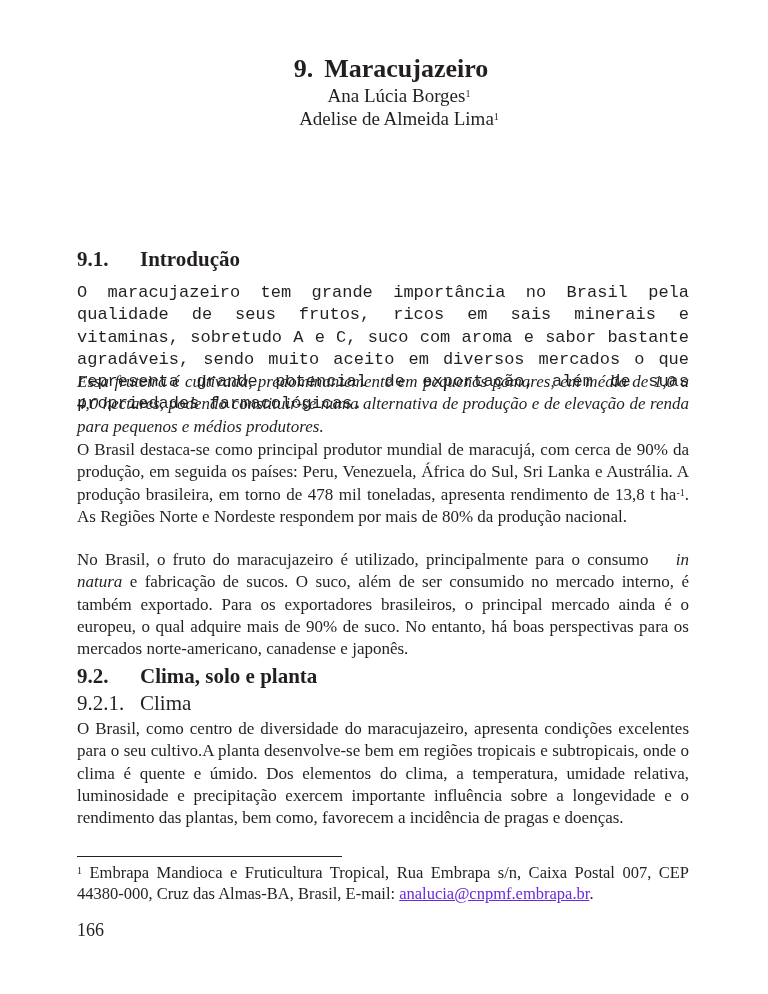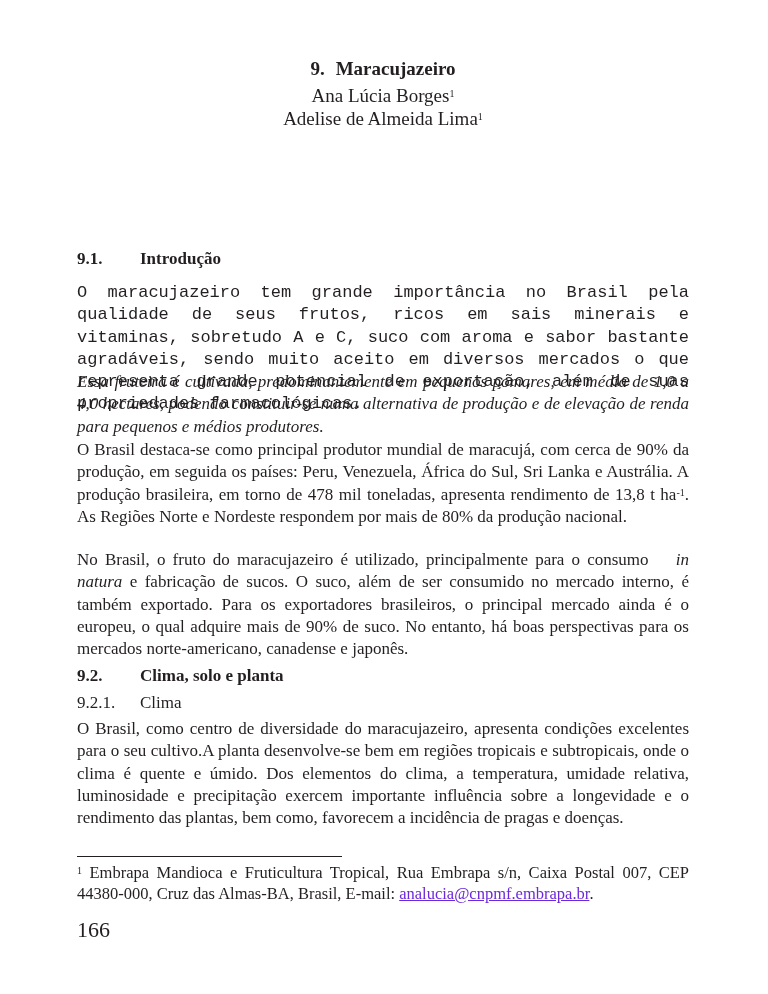--- a/index.html
+++ b/index.html
@@ -16,52 +16,52 @@
       color: #231f20;
     }
     .page {
       position: absolute;
       left: 77px;
       top: 0;
       width: 612px;
     }
     .chapter-title {
       position: absolute;
-      left: 0;
+      left: 8px;
       width: 612px;
       top: 57px;
       text-align: center;
       font-weight: bold;
-      font-size: 19px;
+      font-size: 26px;
       line-height: 24px;
     }
     .chapter-title .num {
       margin-right: 11px;
     }
     .author {
       position: absolute;
-      left: 0;
+      left: 16px;
       width: 612px;
       text-align: center;
       font-size: 19px;
       line-height: 24px;
     }
     .author sup, .fn-text sup, p sup {
       font-size: 10px;
       vertical-align: top;
       position: relative;
       top: -2px;
     }
     .author-1 { top: 84px; }
     .author-2 { top: 107px; }
 
     .heading {
       position: absolute;
       left: 0;
-      font-size: 17px;
+      font-size: 21px;
       line-height: 22px;
       white-space: nowrap;
     }
     .heading .h-num {
       display: inline-block;
       width: 63px;
     }
     .heading.bold { font-weight: bold; }
     .h-91 { top: 248px; }
     .h-92 { top: 665px; }
@@ -103,21 +103,21 @@
       margin: 0;
     }
     .footnote a {
       color: #6d28d9;
       text-decoration: underline;
     }
     .page-number {
       position: absolute;
       left: 0;
       top: 919px;
-      font-size: 22px;
+      font-size: 18px;
       line-height: 22px;
     }
     em { font-style: italic; margin-left: 20px; }
   </style>
 </head>
 <body>
 
 <div class="page">
 
   <div class="chapter-title">

